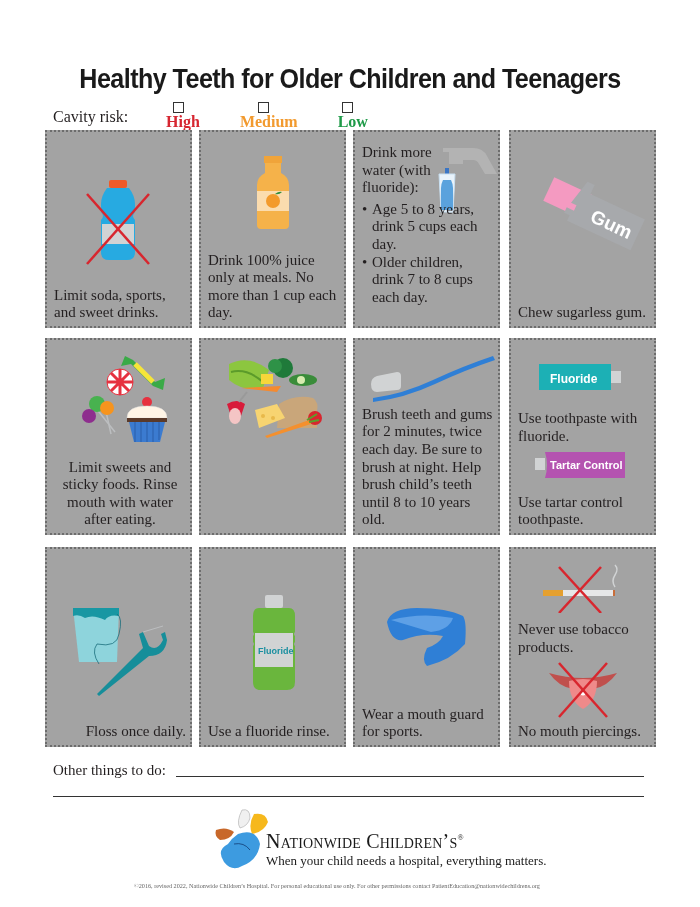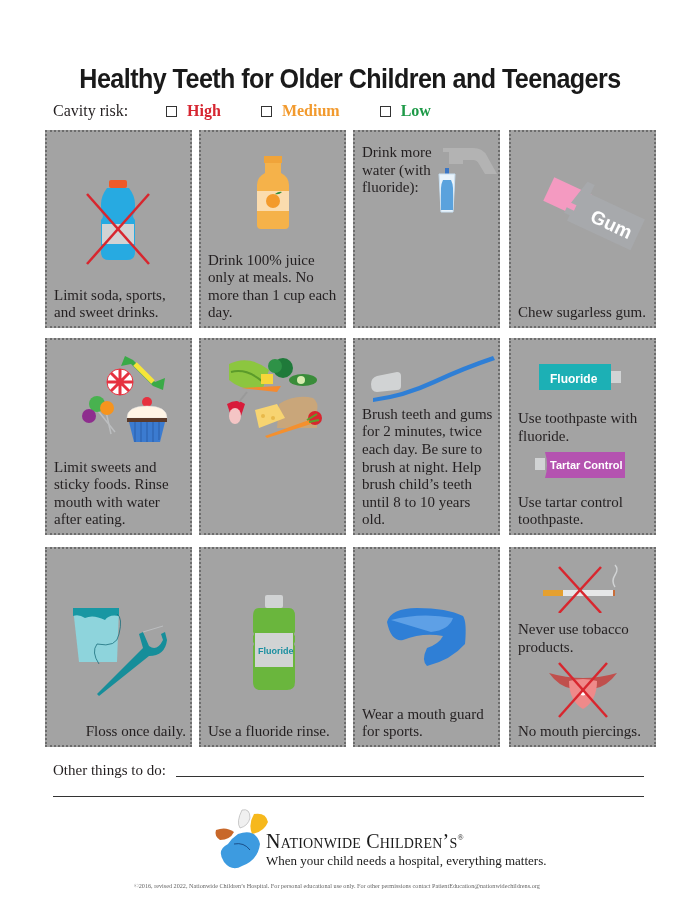--- a/index.html
+++ b/index.html
@@ -8,21 +8,21 @@
 
     .title {
       position: absolute; left: 0; top: 64px; width: 700px; text-align: center;
       font-family: "Liberation Sans", "DejaVu Sans", sans-serif; font-weight: bold;
       font-size: 27px; letter-spacing: -0.6px; color: #1a1a1a; transform: scaleX(0.93);
     }
     .risk {
       position: absolute; left: 53px; top: 102px; font-size: 16px; display: flex; align-items: center; gap: 20px;
     }
     .risk .lbl { margin-right: 18px; }
-    .risk .opt { display: flex; align-items: center; margin-right: 20px; font-weight: bold; }
+    .risk .opt { display: flex; align-items: center; margin-right: 20px; font-weight: bold; flex-direction: column; }
     .risk .box { width: 11px; height: 11px; border: 1.3px solid #333; margin-right: 10px; display: inline-block; }
 
     .card {
       position: absolute; border: 2px dotted #6d6d6d; background: #a3a3a3; overflow: hidden; text-decoration: underline;
     }
     .card .txt {
       position: absolute; left: 7px; right: 4px; font-size: 15px; line-height: 17.6px; color: #231f20;
     }
     .card .txt ul { list-style: none; }
     .card .txt li { position: relative; padding-left: 10px; }
@@ -93,20 +93,24 @@
 
 <div class="card" style="left:353px;top:130px;width:147px;height:198px;">
   <svg class="art" style="left:80px;top:12px;" width="65" height="70" viewBox="0 0 65 70">
     <path d="M8 4 h30 q10 0 14 8 l10 18 h-12 l-6 -10 q-2 -4 -6 -4 h-10 v4 h-14 v-12 h-6z" fill="#b3b3b3"></path>
     <rect x="10" y="24" width="4" height="14" fill="#3a75c4"></rect>
     <path d="M4 30 h16 l-2 38 h-12z" fill="#e9f3fb" stroke="#c8dff1" stroke-width="1"></path>
     <path d="M8 36 h8 q2 4 2 8 v22 h-12 v-22 q0 -4 2 -8z" fill="#5aa2dd"></path>
   </svg>
   <div class="txt" style="top:12px;">
     <div style="width:82px;">Drink more water (with fluoride):</div>
+    <ul style="margin-top:4px;">
+      <li>Age 5 to 8 years, drink 5 cups each day.</li>
+      <li>Older children, drink 7 to 8 cups each day.</li>
+    </ul>
   </div>
 </div>
 
 <div class="card" style="left:509px;top:130px;width:147px;height:198px;">
   <svg class="art" style="left:18px;top:44px;" width="120" height="90" viewBox="0 0 120 90">
     <g transform="rotate(25 60 45)">
       <rect x="10" y="20" width="42" height="26" fill="#f49ac1"></rect>
       <path d="M42 10 h8 v10 h60 v34 h-70 v-6 h-6 v-6 h8 v-6 h-6z" fill="#a7a9ac"></path>
       <text x="60" y="45" font-family="Liberation Sans, sans-serif" font-weight="bold" font-size="19" fill="#ffffff">Gum</text>
     </g>
@@ -124,21 +128,21 @@
     <line x1="30" y1="55" x2="36" y2="82" stroke="#bcbec0" stroke-width="1.5"></line>
     <circle cx="22" cy="52" r="8" fill="#48b24f"></circle>
     <circle cx="32" cy="56" r="7" fill="#f7941d"></circle>
     <circle cx="14" cy="64" r="7" fill="#8e2e8e"></circle>
     <circle cx="72" cy="50" r="5" fill="#e6313f"></circle>
     <path d="M52 66 q0 -12 20 -12 q20 0 20 12z" fill="#fff5e6" stroke="#ddd" stroke-width="0.5"></path>
     <path d="M52 66 h40 v4 h-40z" fill="#5a3a2a"></path>
     <path d="M54 70 h36 l-5 20 h-26z" fill="#3b7bd0"></path>
     <path d="M60 70 v20 M66 70 v20 M72 70 v20 M78 70 v20 M84 70 v18" stroke="#2a5fa8" stroke-width="1"></path>
   </svg>
-  <div class="txt" style="bottom:4px;">Limit sweets and sticky foods. Rinse mouth with water after eating.</div>
+  <div class="txt" style="bottom:4px;text-align:center;">Limit sweets and sticky foods. Rinse mouth with water after eating.</div>
 </div>
 
 <div class="card" style="left:199px;top:338px;width:147px;height:197px;">
   <svg class="art" style="left:20px;top:12px;" width="110" height="90" viewBox="0 0 110 90">
     <path d="M8 12 q20 -10 40 6 l-6 18 q-20 4 -34 -8z" fill="#8cc63f"></path>
     <path d="M10 20 q16 -4 32 10" stroke="#5b9b2a" stroke-width="2" fill="none"></path>
     <circle cx="62" cy="16" r="10" fill="#1f7a3a"></circle>
     <circle cx="54" cy="14" r="7" fill="#2e9247"></circle>
     <rect x="40" y="22" width="12" height="10" fill="#f7d63a"></rect>
     <ellipse cx="82" cy="28" rx="14" ry="6" fill="#3a8c3a"></ellipse>

